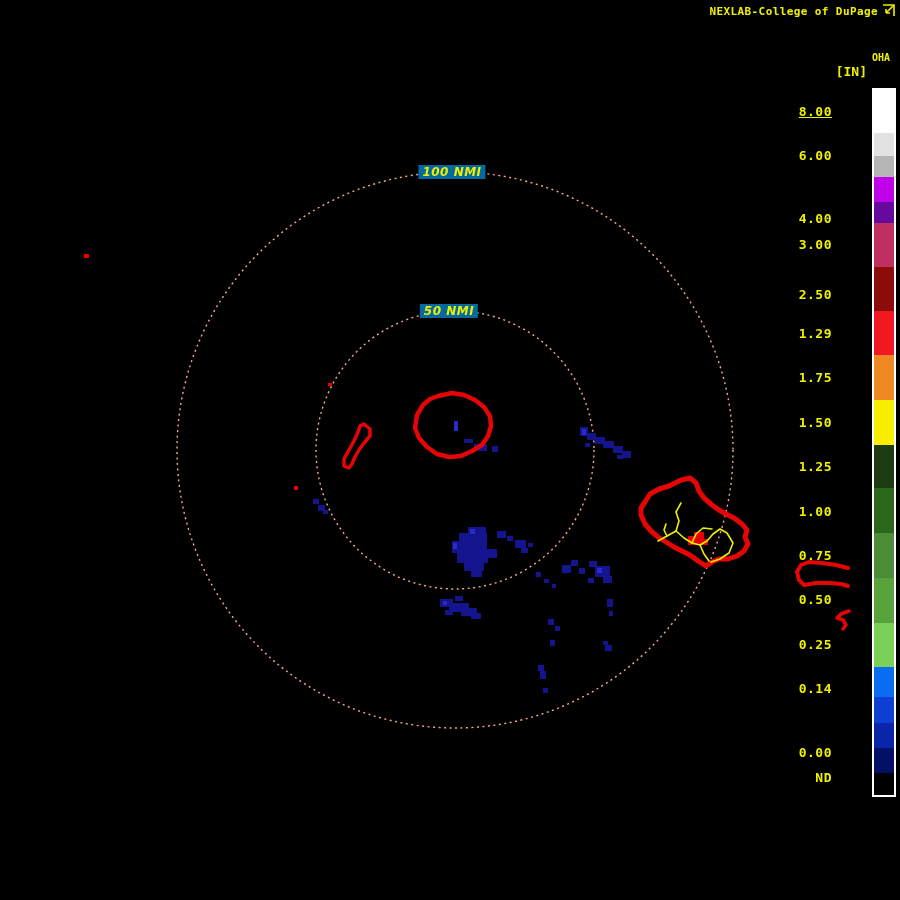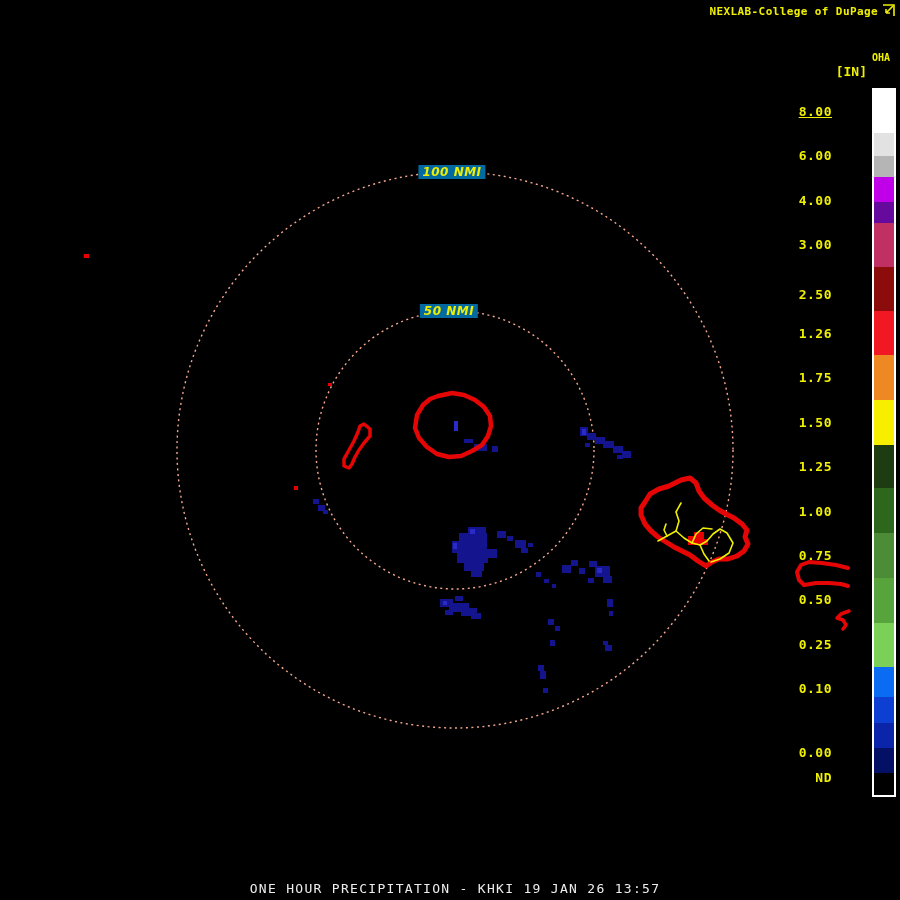--- a/index.html
+++ b/index.html
@@ -152,31 +152,30 @@
       <div class="seg" style="height: 44px; background: rgb(123, 208, 88);"></div>
       <div class="seg" style="height: 30px; background: rgb(10, 108, 242);"></div>
       <div class="seg" style="height: 26px; background: rgb(12, 63, 210);"></div>
       <div class="seg" style="height: 25px; background: rgb(10, 36, 170);"></div>
       <div class="seg" style="height: 25px; background: rgb(4, 16, 102);"></div>
       <div class="seg" style="height: 22px; background: rgb(0, 0, 0);"></div>
     </div>
   <div class="cb-labels">
       <div class="cb-label" style="top: 104px; text-decoration: underline;">8.00</div>
       <div class="cb-label" style="top: 148.4px;">6.00</div>
-      <div class="cb-label" style="top: 193px;">4.00</div>
+      <div class="cb-label" style="top: 211px;">4.00</div>
       <div class="cb-label" style="top: 237.2px;">3.00</div>
       <div class="cb-label" style="top: 287px; margin-left: 27px;">2.50</div>
-      <div class="cb-label" style="top: 326px;">1.26</div>
+      <div class="cb-label" style="top: 326px;">1.29</div>
       <div class="cb-label" style="top: 370.4px;">1.75</div>
       <div class="cb-label" style="top: 414.8px;">1.50</div>
       <div class="cb-label" style="top: 459.2px;">1.25</div>
       <div class="cb-label" style="top: 503.6px; text-align: center;">1.00</div>
       <div class="cb-label" style="top: 548px;">0.75</div>
       <div class="cb-label" style="top: 592.4px;">0.50</div>
       <div class="cb-label" style="top: 636.8px;">0.25</div>
-      <div class="cb-label" style="top: 681.2px;">0.10</div>
+      <div class="cb-label" style="top: 681.2px;">0.14</div>
       <div class="cb-label" style="top: 745px;">0.00</div>
       <div class="cb-label" style="top: 770px;">ND</div>
     </div>
 
-  <div class="footer">ONE HOUR PRECIPITATION - KHKI 19 JAN 26 13:57</div>
 
 </div>
 
 </body></html>

